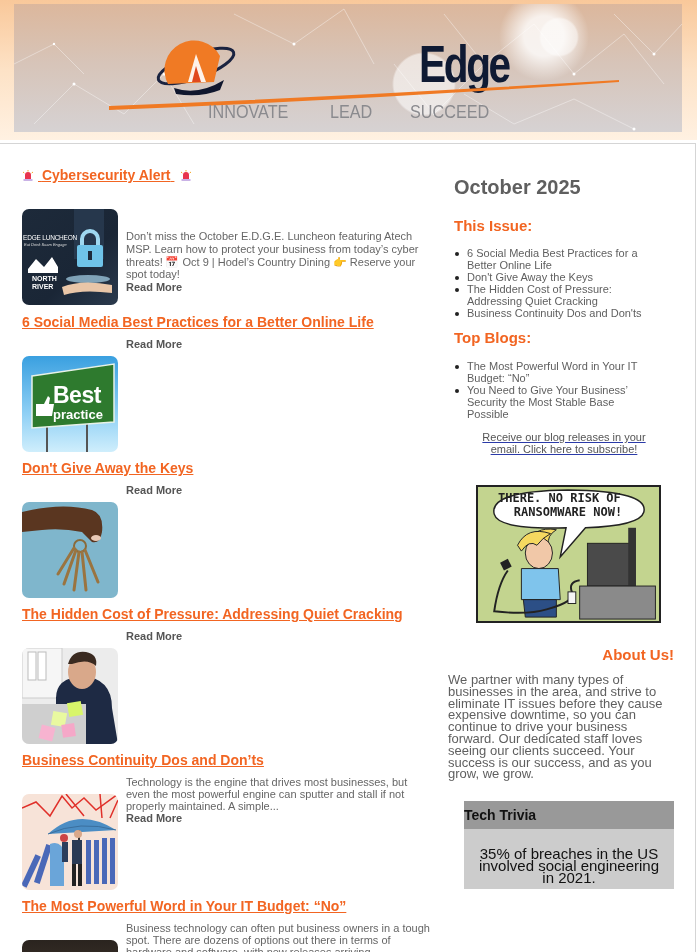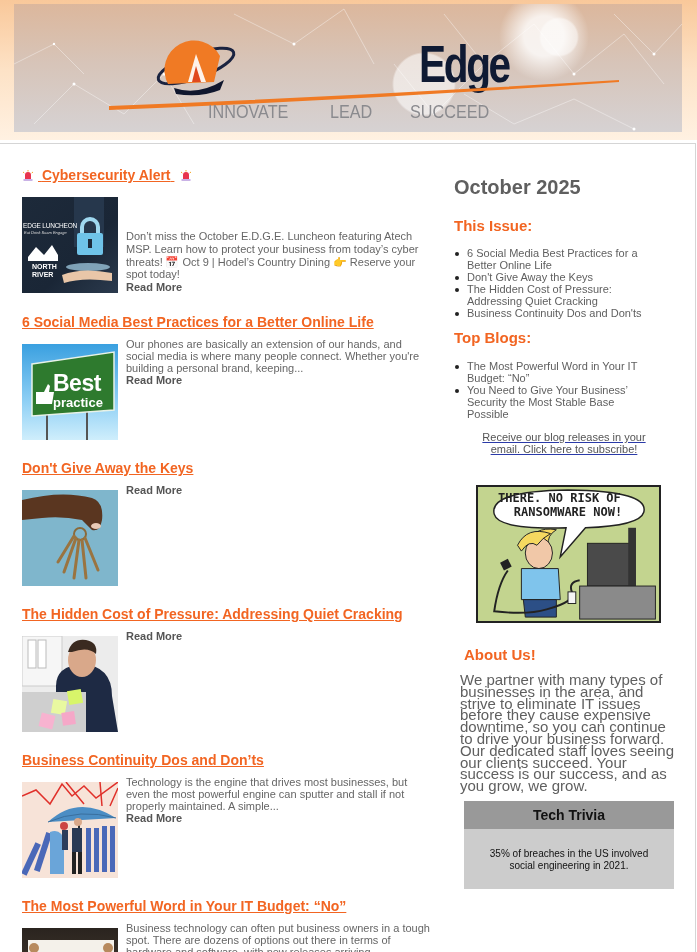--- a/index.html
+++ b/index.html
@@ -44,21 +44,21 @@
       border-top: 1px solid #d5d5d5; border-right: 1px solid #d5d5d5;
     }
 
     
     .article { position: absolute; left: 22px; width: 410px; }
     .article-title {
       display: block; color: #f26522; font-weight: bold; font-size: 14px; text-decoration: underline;
       line-height: 17px; white-space: nowrap;
     }
     .article-body { position: relative; margin-top: 9px; height: 98px; }
-    .thumb { position: absolute; left: 0; top: 4px; width: 96px; height: 96px; overflow: hidden; }
+    .thumb { position: absolute; left: 0; top: 16px; width: 96px; height: 96px; overflow: hidden; border-radius: 7px; }
     .excerpt {
       position: absolute; left: 104px; top: -2px; width: 306px;
       font-size: 11px; line-height: 12px; color: #666;
     }
     .read-more { display: block; font-weight: bold; color: #555; text-decoration: none; font-size: 11px; line-height: 13px; }
 
     
     .sb-month { position: absolute; left: 454px; top: 176px; font-size: 20px; font-weight: bold; color: #5f5f5f; }
     .sb-heading { position: absolute; left: 454px; font-size: 15px; font-weight: bold; color: #f26522; }
     .sb-list { position: absolute; left: 467px; width: 190px; list-style: none; }
@@ -70,33 +70,33 @@
     }
     .sb-subscribe {
       position: absolute; left: 470px; top: 431px; width: 188px; text-align: center;
       font-size: 11px; line-height: 12px; color: #555; text-decoration: underline; text-decoration-color: #2a3aa8;
     }
     .comic {
       position: absolute; left: 476px; top: 485px; width: 185px; height: 138px;
       border: 2px solid #222; background: #c3d48f; overflow: hidden;
     }
     .about-heading {
-      position: absolute; left: 464px; top: 646px; width: 210px; text-align: left;
+      position: absolute; left: 464px; top: 646px; width: 210px; text-align: right;
       font-size: 15px; font-weight: bold; color: #f26522;
     }
     .about-text {
-      position: absolute; left: 460px; top: 674px; width: 215px; font-size: 15px; line-height: 11.8px; color: #5f5f5f;
+      position: absolute; left: 448px; top: 674px; width: 215px; font-size: 13px; line-height: 11.8px; color: #5f5f5f;
     }
     .trivia { position: absolute; left: 464px; top: 801px; width: 210px; }
     .trivia-head {
       height: 28px; background: #999999; color: #111; font-weight: bold; font-size: 14px;
-      text-align: center; line-height: 28px;
+      line-height: 28px;
     }
     .trivia-body {
-      height: 60px; background: #cccccc; color: #111; font-size: 10px; line-height: 12px;
+      height: 60px; background: #cccccc; color: #111; font-size: 15px; line-height: 12px;
       text-align: center; padding: 19px 12px 10px 12px;
     }
   </style>
 </head>
 <body>
 
 <div class="header">
   <div class="header-inner">
     <svg class="net-lines" viewBox="0 0 668 128">
       <g stroke="rgba(255,255,255,0.55)" stroke-width="0.7" fill="none">
@@ -188,21 +188,20 @@
       <svg viewBox="0 0 96 96" width="96" height="96">
         <rect x="24" y="70" width="2" height="26" fill="#555"></rect>
         <rect x="64" y="66" width="2" height="30" fill="#555"></rect>
         <path d="M10 20 L92 8 L92 66 L10 72 Z" fill="#2e7a2e" stroke="#e8f2e8" stroke-width="1.5"></path>
         <path d="M14 48 L14 60 L22 60 L22 48 Z M22 48 L26 40 L28 42 L27 48 L32 48 L30 60 L22 60" fill="#fff"></path>
       </svg>
       <div style="position:absolute;left:31px;top:26px;font-size:23px;font-weight:bold;color:#fff;letter-spacing:-0.5px;">Best</div>
       <div style="position:absolute;left:31px;top:51px;font-size:13px;font-weight:bold;color:#fff;">practice</div>
     </div>
     <div class="excerpt">
-      <span>Our phones are basically an extension of our hands, and social media is where many people connect. Whether you're building a personal brand, keeping...</span>
       <a class="read-more" href="#">Read More</a>
     </div>
   </div>
 </div>
 
 <div class="article" style="top:460px">
   <a class="article-title" href="#">Don't Give Away the Keys</a>
   <div class="article-body">
     <div class="thumb" style="background:#7fb6cc;">
       <svg viewBox="0 0 96 96" width="96" height="96">

